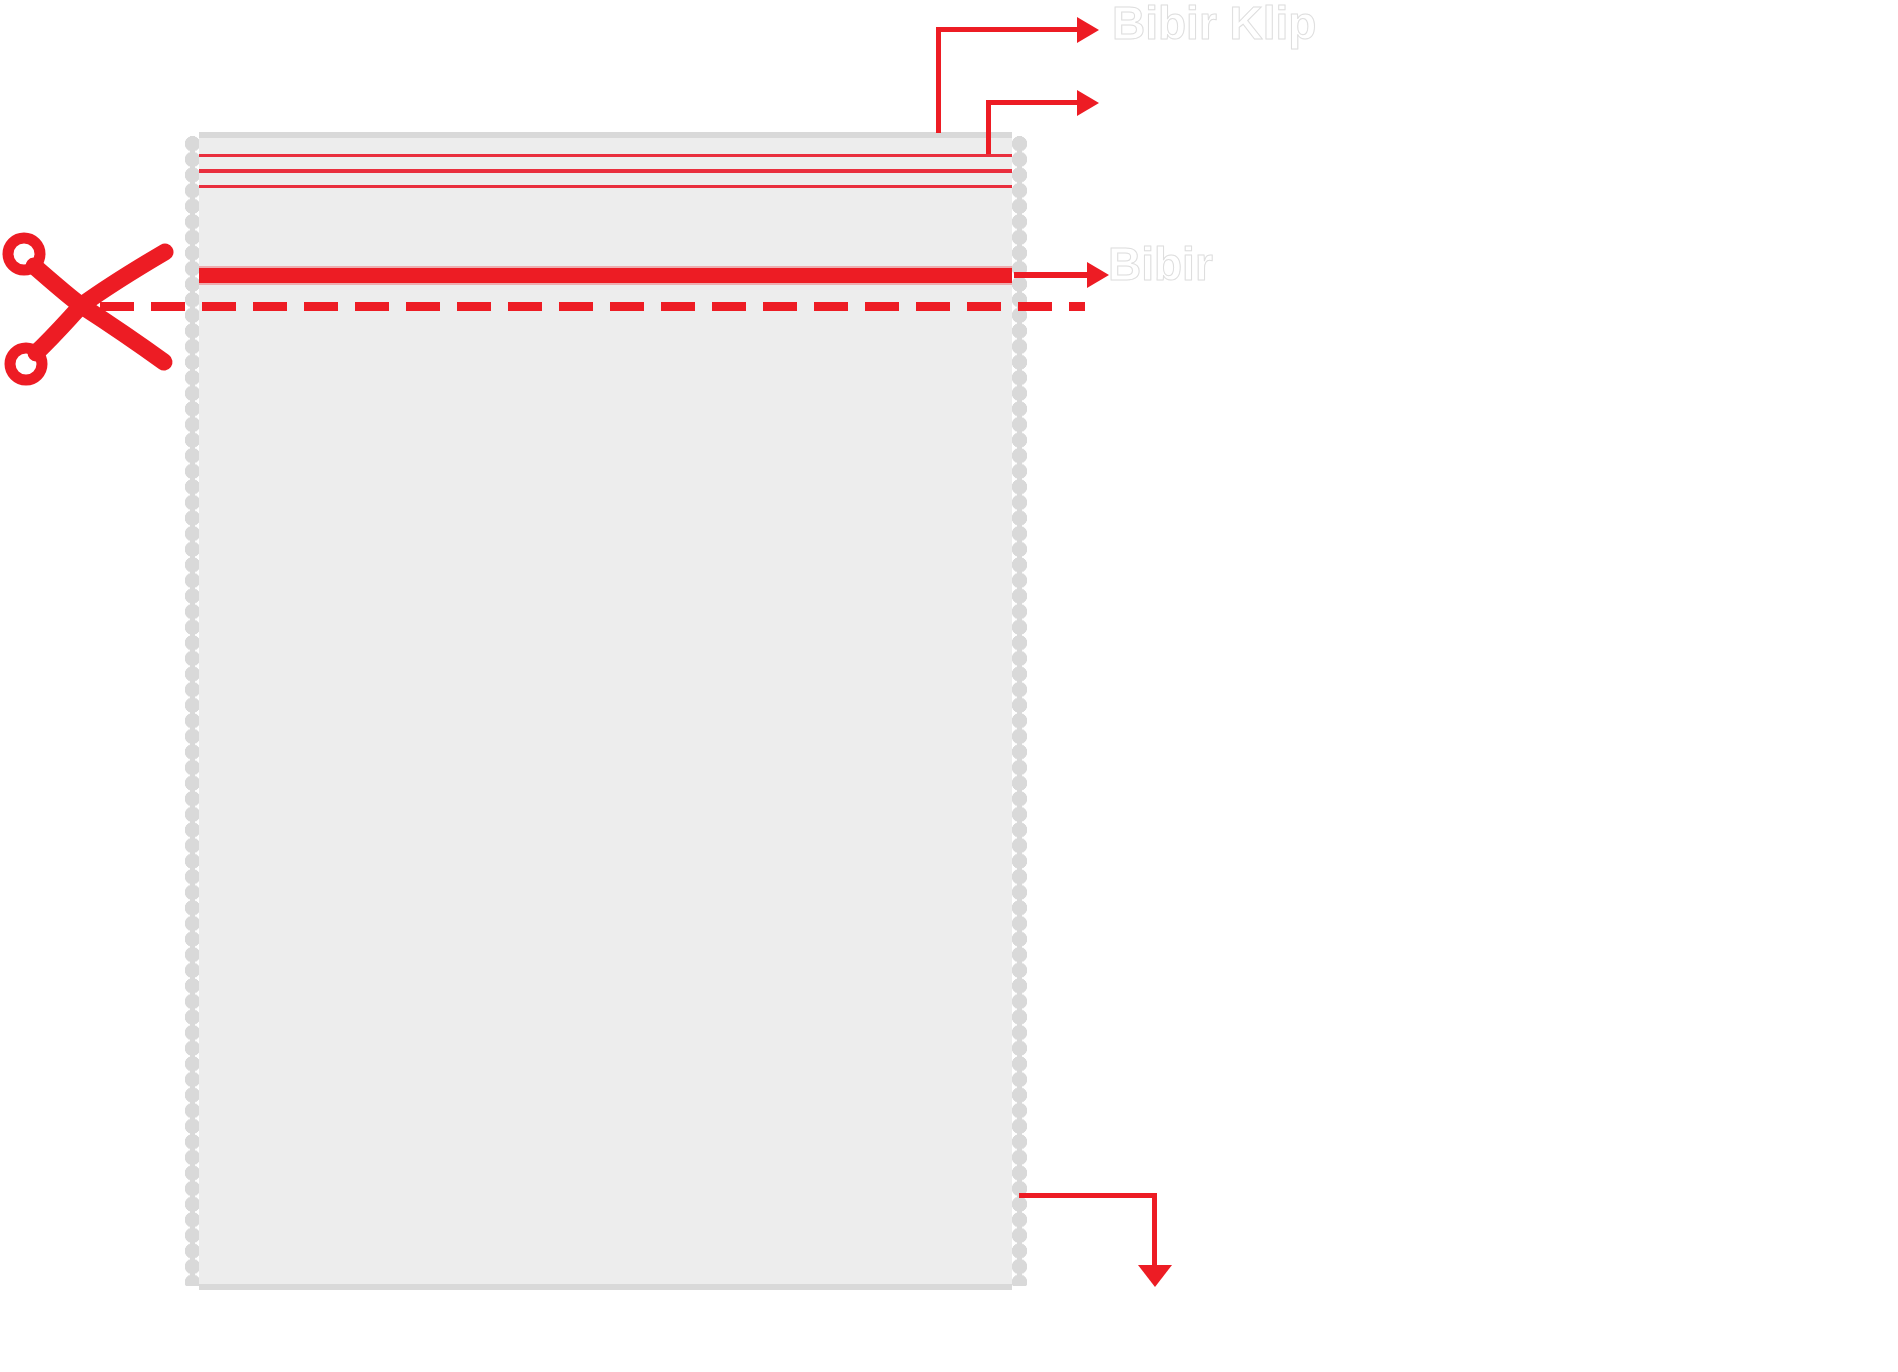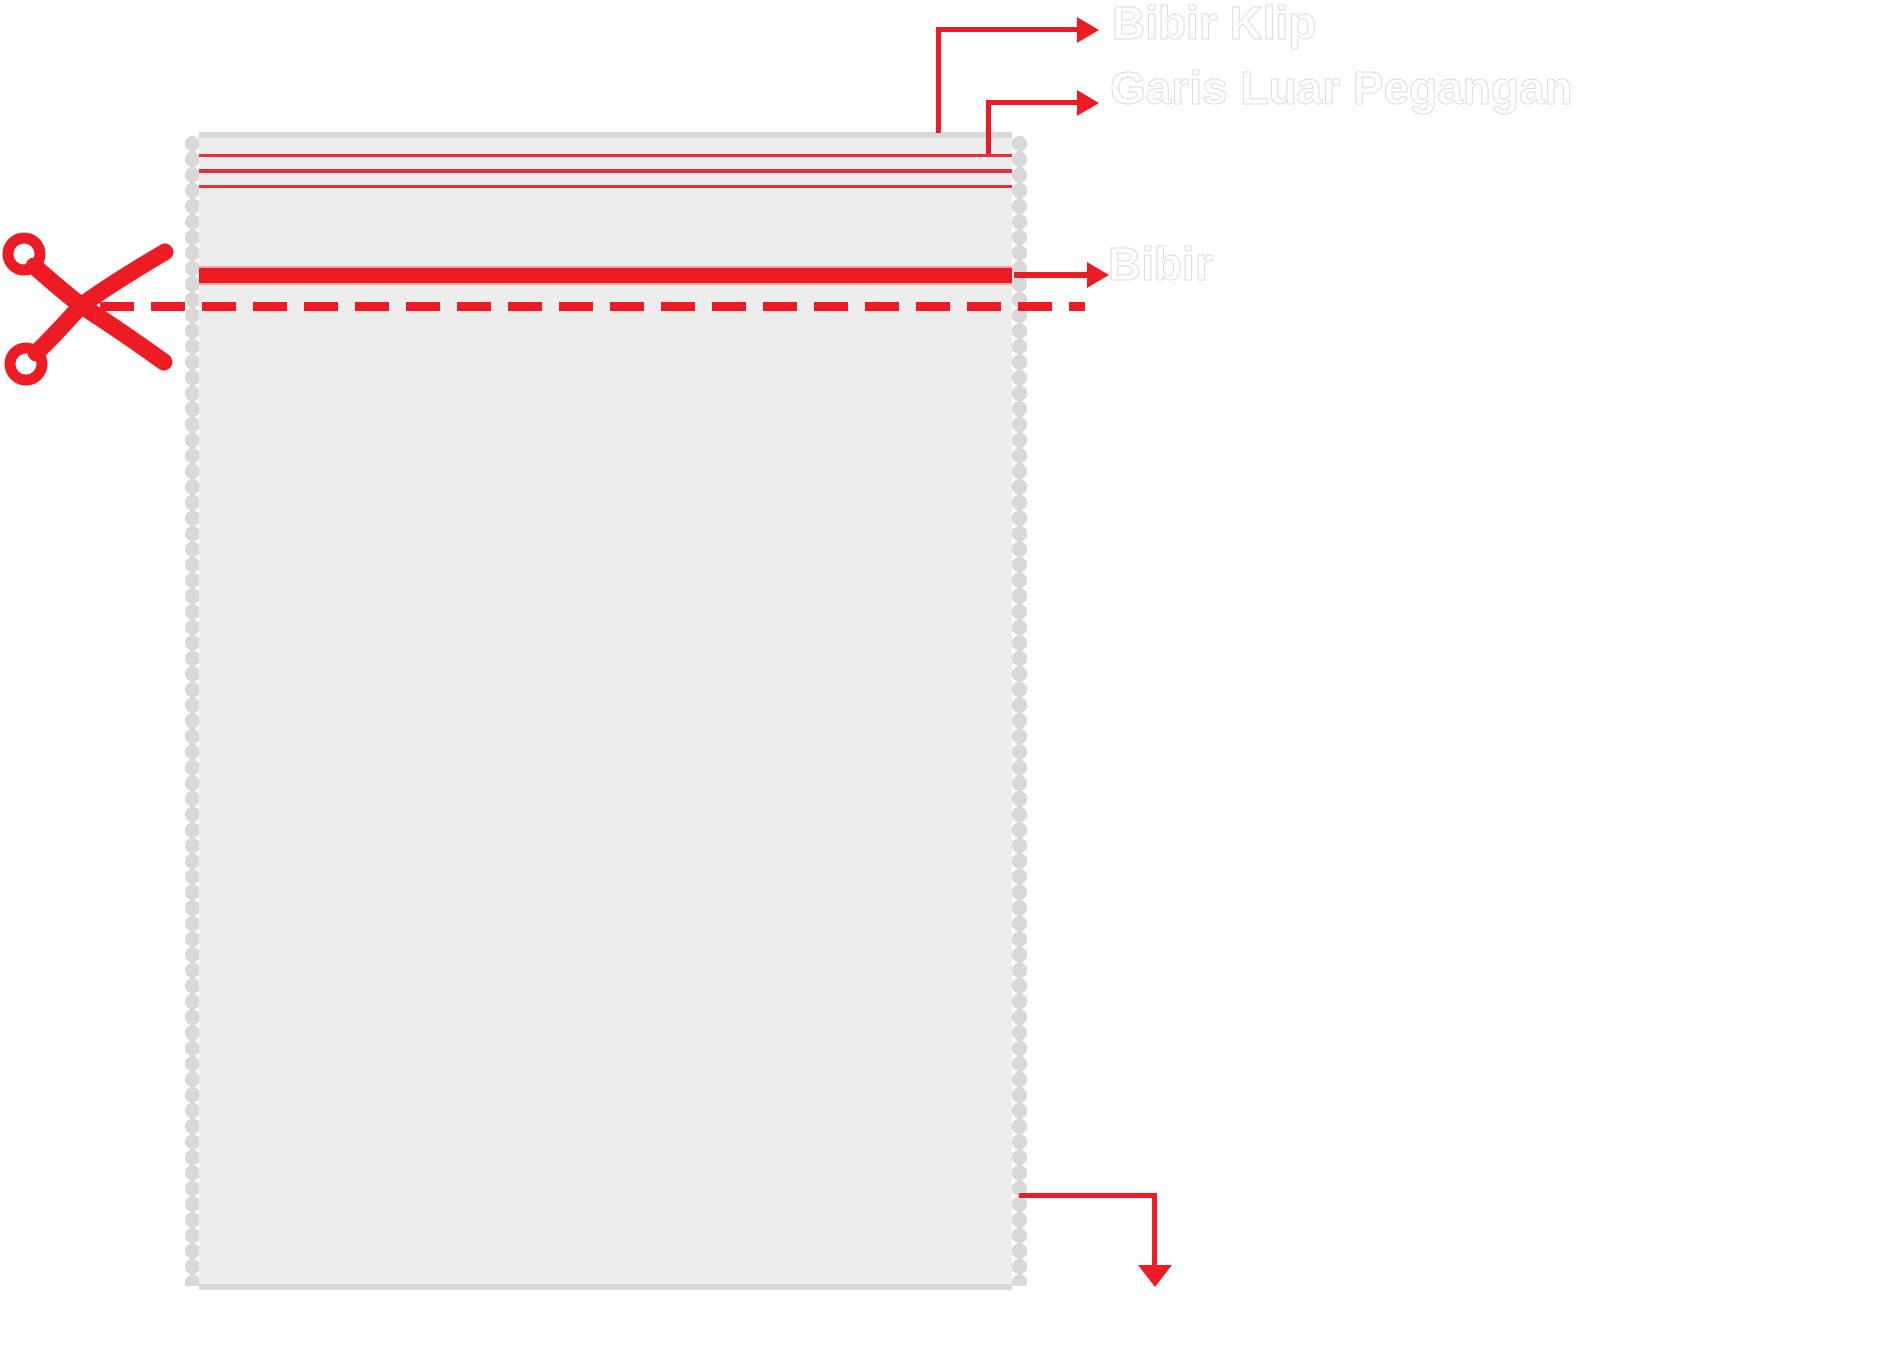--- a/index.html
+++ b/index.html
@@ -83,21 +83,20 @@
     <div class="seg" style="left:936px;top:27px;width:141px;height:5px;"></div>
     <div class="head-right" style="left:1077px;top:17px;"></div>
   </div>
   <div class="label" style="left:1112px;top:-3px;">Bibir Klip</div>
 
   <div>
     <div class="seg" style="left:986px;top:100px;width:5px;height:54px;"></div>
     <div class="seg" style="left:986px;top:100px;width:91px;height:5px;"></div>
     <div class="head-right" style="left:1077px;top:90px;"></div>
   </div>
-  <div class="label" style="left:1110px;top:62px;">Garis Luar Pegangan</div>
 
   <div>
     <div class="seg" style="left:1014px;top:272px;width:73px;height:6px;"></div>
     <div class="head-right" style="left:1087px;top:262px;"></div>
   </div>
   <div class="label" style="left:1108px;top:238px;">Bibir</div>
 
   <div>
     <div class="seg" style="left:1019px;top:1193px;width:138px;height:5px;"></div>
     <div class="seg" style="left:1152px;top:1193px;width:5px;height:72px;"></div>

